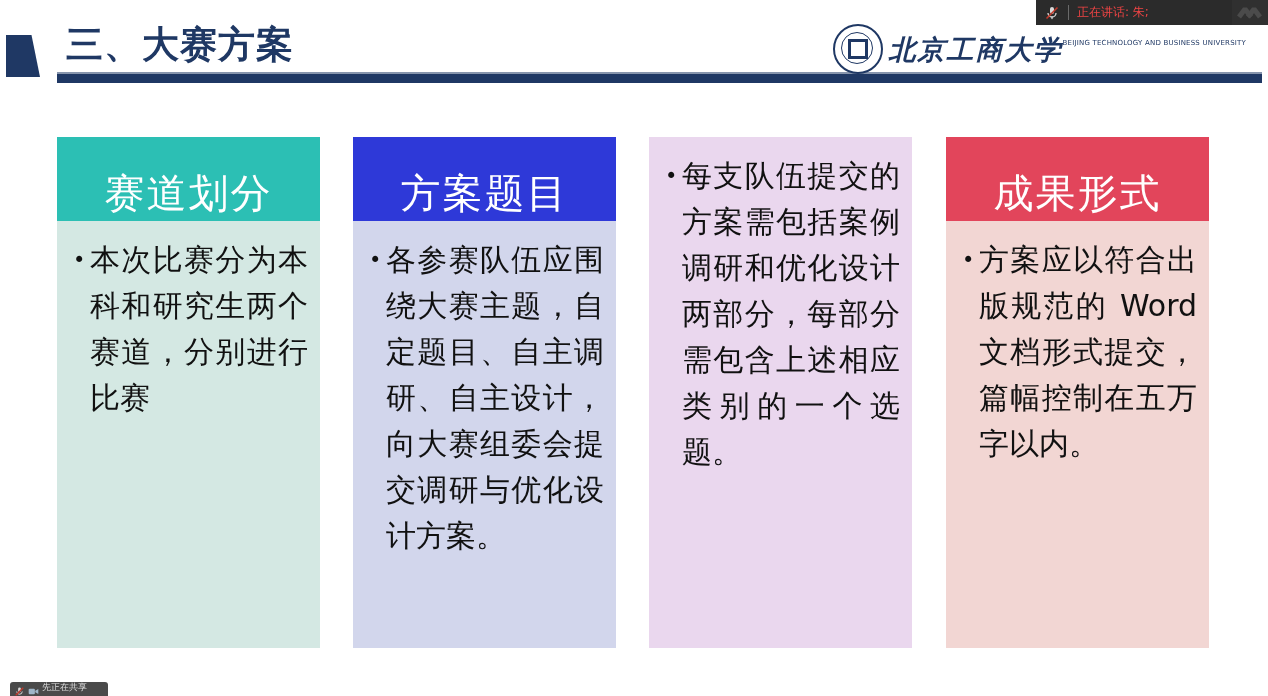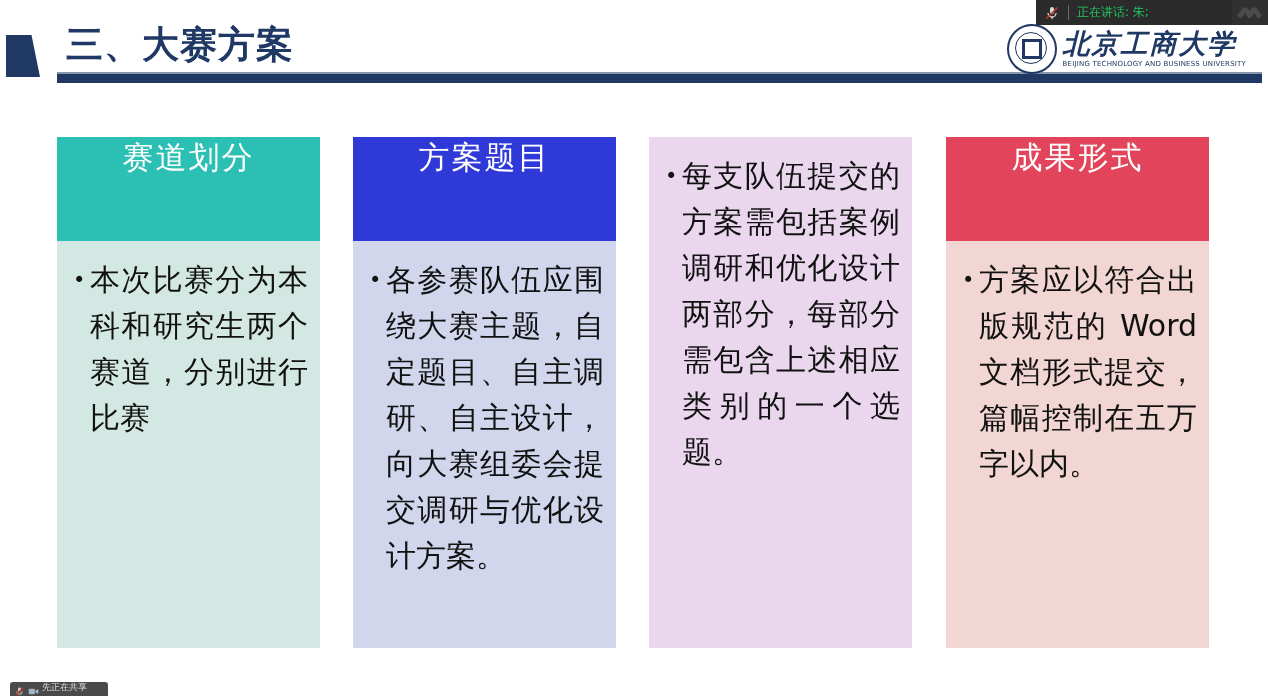--- a/index.html
+++ b/index.html
@@ -67,21 +67,21 @@
   }
   .speak-bar .mic-icon svg { display: block; }
   .speak-bar .divider {
     width: 1px;
     height: 15px;
     background: #6a6a6a;
     margin: 0 8px;
     flex: 0 0 auto;
   }
   .speak-bar .speak-text {
-    color: #22c55e;
+    color: #ef4444;
     font-size: 12px;
     white-space: nowrap;
     flex: 1 1 auto;
   }
   .speak-chevrons {
     position: absolute;
     right: 0; top: 0;
     width: 36px; height: 25px;
     background: #303030;
     z-index: 30;
@@ -119,21 +119,21 @@
   .univ-seal::after {
     content: "";
     position: absolute;
     left: 13px; top: 13px;
     width: 14px; height: 14px;
     border: 3px solid #1F3864;
     background: #ffffff;
   }
   .univ-names {
     display: flex;
-    flex-direction: column;
+    flex-direction: row;
     justify-content: center;
   }
   .univ-cn {
     font-family: "DejaVu Serif", "Liberation Serif", serif;
     font-size: 27px;
     font-weight: bold;
     color: #1F3864;
     line-height: 1;
     letter-spacing: 2px;
     font-style: italic;
@@ -160,26 +160,26 @@
     height: 511px;
     display: flex;
     flex-direction: column;
   }
   .card-1 { left: 57px; }
   .card-2 { left: 353px; }
   .card-3 { left: 649px; }
   .card-4 { left: 946px; }
 
   .card-head {
-    height: 104px;
-    display: flex;
-    align-items: flex-start;
+    height: 84px;
+    display: flex;
+    align-items: flex-end;
     justify-content: center;
     color: #ffffff;
-    font-size: 31px;
+    font-size: 40px;
     letter-spacing: 2px;
     flex: 0 0 auto;
   }
   .card-body {
     flex: 1 1 auto;
     padding: 16px 12px 10px 14px;
     box-sizing: border-box;
     display: flex;
     align-items: flex-start;
   }

